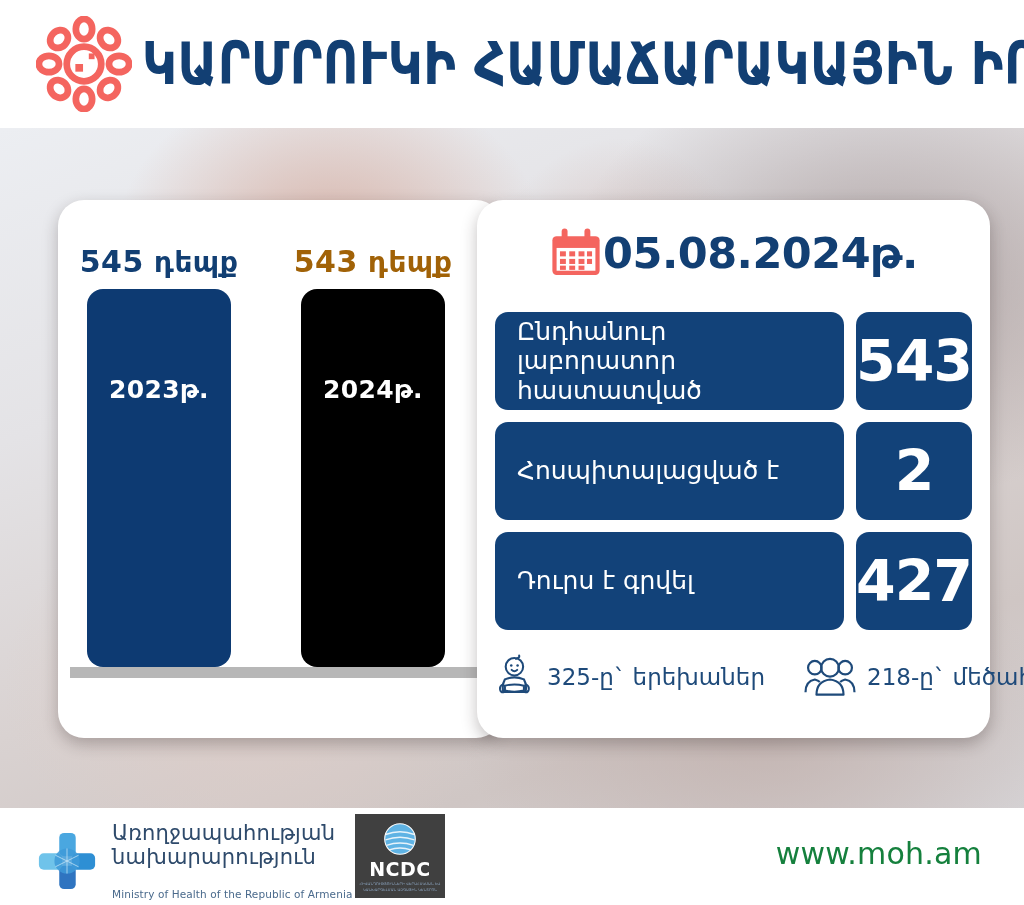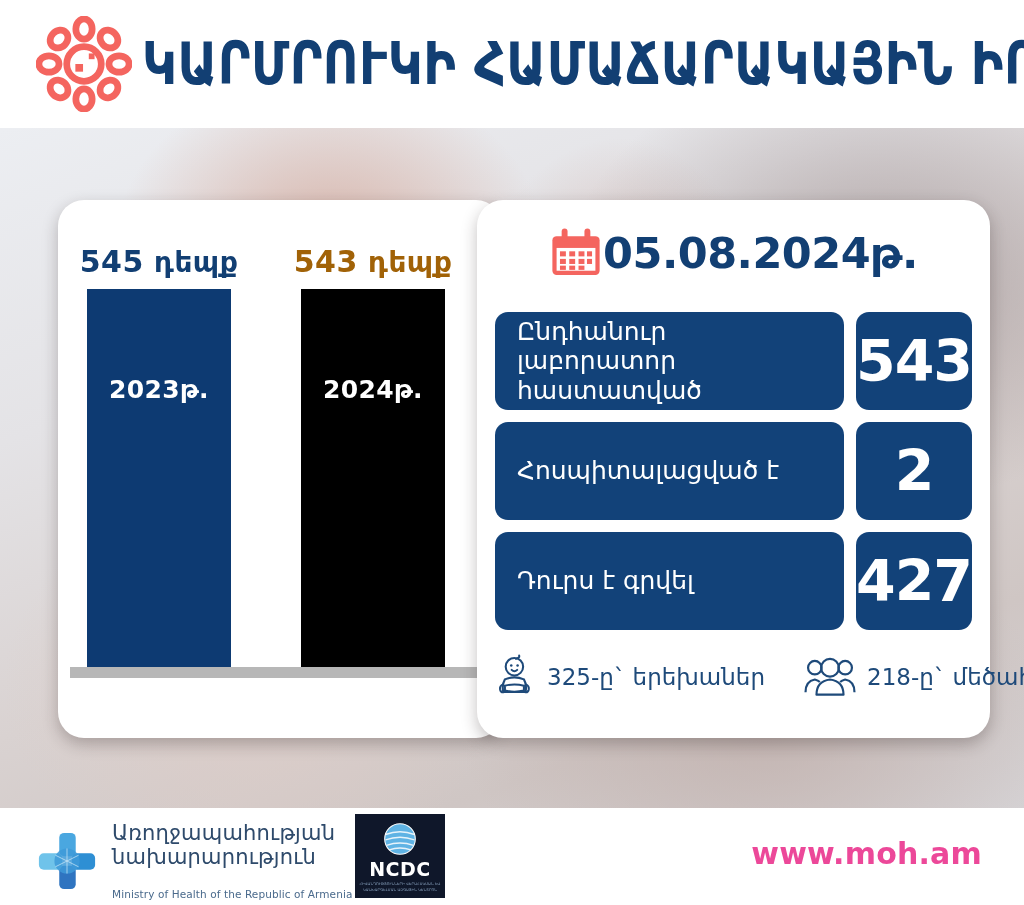--- a/index.html
+++ b/index.html
@@ -101,20 +101,21 @@
   .bar-value .num { font-size: 30px; }
   .bar-group.g1 .bar-value { color: #123f73; }
   .bar-group.g2 .bar-value { color: #a16207; }
   .bar {
     position: relative;
     width: 144px;
     height: 378px;
     display: flex;
     align-items: flex-start;
     justify-content: center;
+    border-radius: 16px;
   }
   .bar.blue { background: #0d3a72; }
   .bar.red  { background: #000000; }
   .bar-label {
     margin-top: 86px;
     color: #ffffff;
     font-size: 25px;
     font-weight: bold;
     letter-spacing: 0.3px;
     white-space: nowrap;
@@ -223,21 +224,21 @@
   .moh-text-en {
     font-size: 10.5px;
     color: #4a6a8c;
     margin-top: 19px;
     letter-spacing: 0.1px;
   }
   .ncdc-logo {
     position: absolute;
     left: 355px; top: 814px;
     width: 90px; height: 84px;
-    background: #0f172a;
+    background: #404040;
     display: flex;
     flex-direction: column;
     align-items: center;
     justify-content: center;
     z-index: 6;
   }
   .ncdc-globe { width: 36px; height: 36px; display: block; margin-top: 2px; }
   .ncdc-word {
     color: #ffffff;
     font-size: 19px;
@@ -250,22 +251,22 @@
     font-size: 3.6px;
     text-align: center;
     line-height: 1.5;
     margin-top: 2px;
     letter-spacing: 0.1px;
   }
   .site-url {
     position: absolute;
     right: 42px; top: 836px;
     font-size: 30px;
-    font-weight: bold;
-    color: #ec4899;
+    font-weight: normal;
+    color: #15803d;
     letter-spacing: 0.2px;
     z-index: 6;
   }
 </style>
 </head>
 <body>
 
 <div class="page">
 
   <div class="header">

